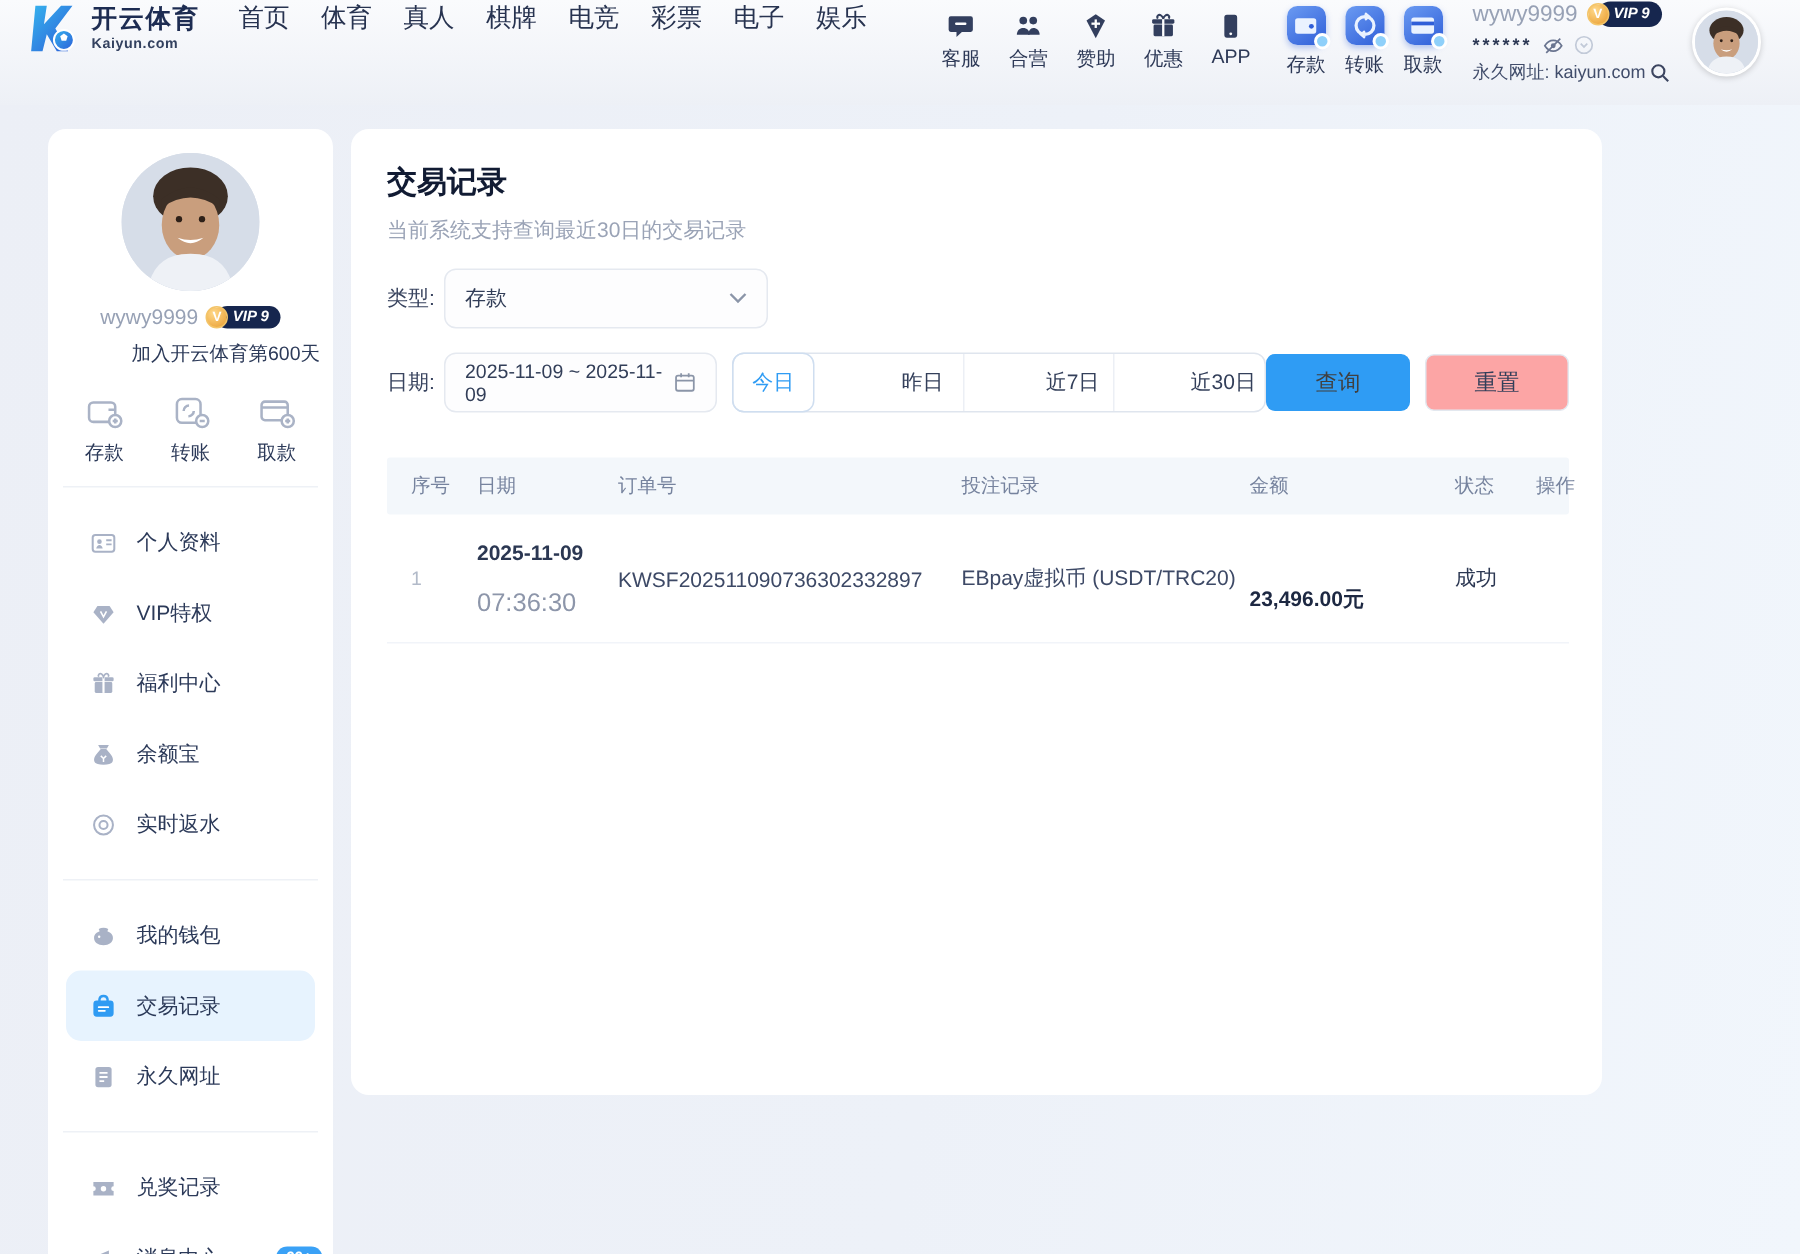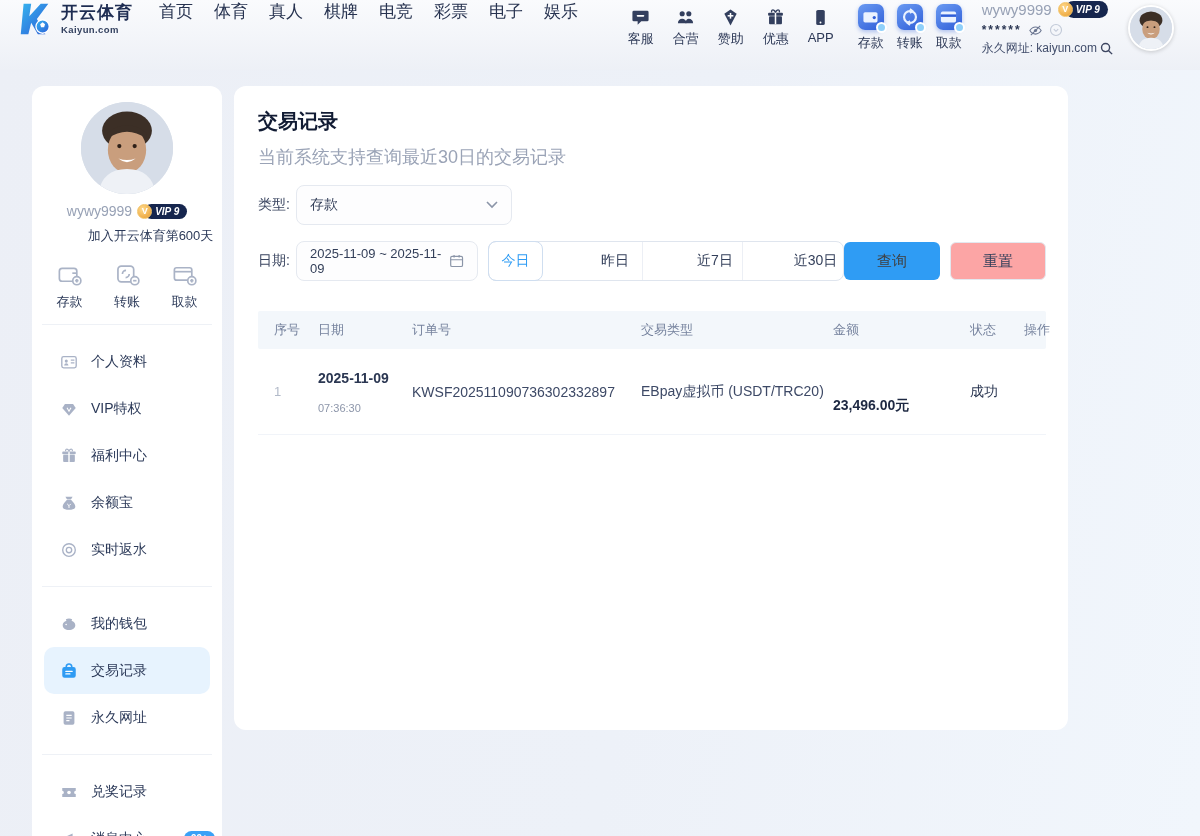--- a/index.html
+++ b/index.html
@@ -58,21 +58,21 @@
   .divider { height:1px; background:#eef1f6; margin:13px 10px; }
   .menu-item { display:flex; align-items:center; gap:13px; height:47px; padding-left:28px;
     font-size:14px; color:#2c3a59; cursor:pointer; }
   .menu-item svg { width:18px; height:18px; flex:0 0 auto; }
   .menu-item.active { background:#e7f3fe; border-radius:10px; margin:0 12px; padding-left:16px; }
   .badge-99 { margin-left:24px; background:#3aa1f6; color:#fff; font-size:10px; font-weight:bold;
     border-radius:9px; padding:2px 7px; }
   
   .main-card { width:834px; height:644px; background:#fff; border-radius:12px; padding:22px 22px 0 24px; }
   .main-title { font-size:20px; font-weight:bold; color:#111b33; }
-  .main-sub { font-size:18px; color:#9aa3b6; margin-top:10px; }
+  .main-sub { font-size:14px; color:#9aa3b6; margin-top:10px; }
   .filter-row { display:flex; align-items:center; margin-top:16px; }
   .f-label { width:38px; font-size:14px; color:#39445f; flex:0 0 auto; }
   .select-box,.date-box { width:216px; height:40px; border:1px solid #e5e9f0; border-radius:8px;
     background:#fdfdfe; display:flex; align-items:center; justify-content:space-between;
     padding:0 13px; font-size:14px; color:#323e58; cursor:pointer; }
   .date-box { font-size:13px; }
   .seg-group { display:flex; margin-left:10px; border:1px solid #dfe5ee; border-radius:8px; background:#fff; height:40px;gap:45px; }
   .seg { width:55px; display:flex; align-items:center; justify-content:center; font-size:14px;
     color:#333f5a; border-right:1px solid #eceff5; cursor:pointer; }
   .seg:last-child { border-right:none; }
@@ -83,21 +83,21 @@
   .btn-primary { background:#2f9cf4; color:#404040; }
   .btn-ghost { background:#fca5a5; border:1px solid #e3e8ef; color:#333f5a; }
   
   .table { margin-top:30px; }
   .t-head,.t-row { display:grid; grid-template-columns:44px 94px 229px 192px 137px 54px 52px; align-items:center; }
   .t-head { background:#f3f7fb; height:38px; font-size:13px; color:#76839e; border-radius:2px; }
   .t-head > div, .t-row > div { padding-left:16px; white-space:nowrap; }
   .t-row { min-height:86px; border-bottom:1px solid #f1f4f9; font-size:14px; color:#3d4966; }
   .cell-index { color:#b2bac9; font-size:13px; }
   .cell-date .d { color:#2b3752; font-weight:bold; }
-  .cell-date .t { color:#8d96aa; font-size:11px; margin-top:16px; }
+  .cell-date .t { color:#8d96aa; font-size:17px; margin-top:16px; }
   .cell-amount { font-weight:bold; color:#1d2842;margin-top:28px; }
   .cell-status { color:#2b3752; }
   svg { display:block; }
 </style>
 </head>
 <body>
 
 <header class="topbar">
   <div class="logo">
     <svg class="logo-mark" viewBox="0 0 40 40">
@@ -425,21 +425,21 @@
         <div class="btn btn-primary">查询</div>
         <div class="btn btn-ghost">重置</div>
       </div>
     </div>
 
     <div class="table">
       <div class="t-head">
         <div>序号</div>
         <div>日期</div>
         <div>订单号</div>
-        <div>交易类型</div>
+        <div>投注记录</div>
         <div>金额</div>
         <div>状态</div>
         <div>操作</div>
       </div>
       <div class="t-row">
         <div class="cell-index">1</div>
         <div class="cell-date">
           <div class="d">2025-11-09</div>
           <div class="t">07:36:30</div>
         </div>

